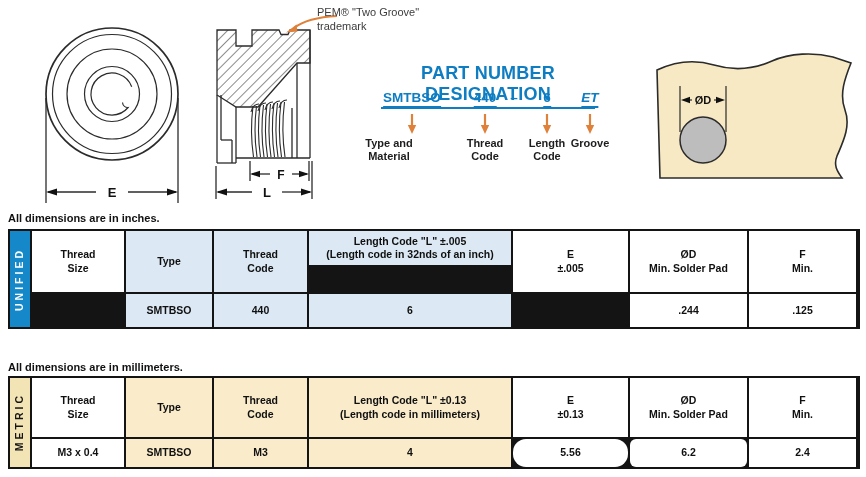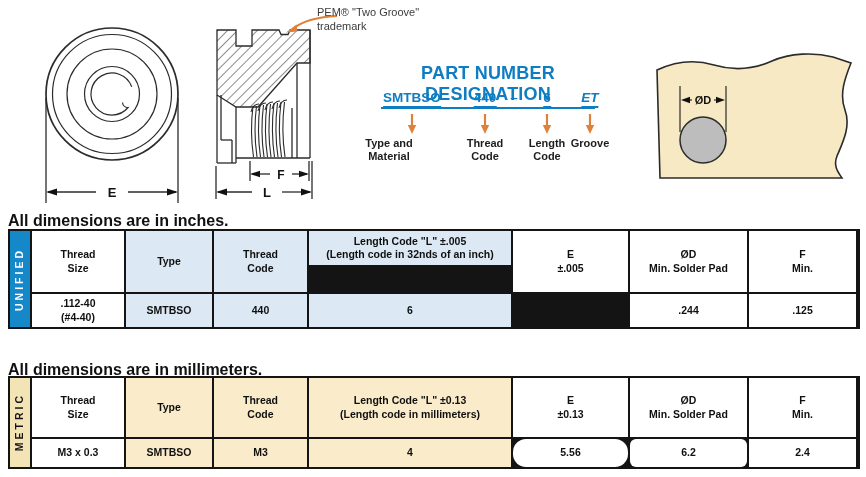--- a/index.html
+++ b/index.html
@@ -17,21 +17,21 @@
   .pn-title{display:inline-block;color:#0e7dc2;font-weight:bold;font-size:18px;
             letter-spacing:.2px;border-bottom:2px solid #0e7dc2;padding-bottom:2px;}
   .pn-seg{color:#0e7dc2;font-weight:bold;font-size:13.5px;top:90px;
           transform:translateX(-50%);}
   .pn-seg .u{display:inline-block;border-bottom:2px solid #0e7dc2;padding-bottom:1px;}
   .pn-dash{color:#0e7dc2;font-weight:bold;font-size:13.5px;top:90px;transform:translateX(-50%);}
   .pn-label{top:137px;transform:translateX(-50%);text-align:center;
             font-size:11px;font-weight:bold;color:#1d1d1d;line-height:1.2;}
 
   
-  .caption{font-weight:bold;font-size:16px;color:#111;}
+  .caption{font-weight:bold;font-size:11px;color:#111;}
 
   
   .tbl{display:grid;background:#141414;border:2px solid #141414;gap:2px;}
   .cell{display:flex;align-items:center;justify-content:center;text-align:center;
         font-weight:bold;font-size:10.5px;color:#101010;line-height:1.25;padding:1px 3px;}
   .bg-w{background:#ffffff;}
   .bg-b{background:#dce9f4;}
   .bg-t{background:#faeccb;}
   .sidebar{display:flex;align-items:center;justify-content:center;}
   .sidebar span{writing-mode:vertical-rl;transform:rotate(180deg);
@@ -214,22 +214,20 @@
     <div class="cell bg-b ml rs2">Thread
 Code</div>
     <div class="cell bg-b ml" style="grid-column:5;grid-row:1;">Length Code "L" ±.005
 (Length code in 32nds of an inch)</div>
     <div class="cell bg-b ml rs2" style="background:#fff;">E
 ±.005</div>
     <div class="cell bg-w ml rs2">ØD
 Min. Solder Pad</div>
     <div class="cell bg-w ml rs2">F
 Min.</div>
-    <div class="cell bg-w ml" style="grid-column:2;grid-row:3;">.112-40
-(#4-40)</div>
     <div class="cell bg-b" style="grid-column:3;grid-row:3;">SMTBSO</div>
     <div class="cell bg-b" style="grid-column:4;grid-row:3;">440</div>
     <div class="cell bg-b" style="grid-column:5;grid-row:3;">6</div>
     <div class="cell bg-w" style="grid-column:7;grid-row:3;">.244</div>
     <div class="cell bg-w" style="grid-column:8;grid-row:3;">.125</div>
   </div>
 
   <div class="abs caption" style="left:8px;top:361px;">All dimensions are in millimeters.</div>
 
   <div id="metric-table" class="abs tbl">
@@ -242,21 +240,21 @@
     <div class="cell bg-t ml" style="grid-column:4;grid-row:1;">Thread
 Code</div>
     <div class="cell bg-t ml" style="grid-column:5;grid-row:1;">Length Code "L" ±0.13
 (Length code in millimeters)</div>
     <div class="cell bg-w ml" style="grid-column:6;grid-row:1;">E
 ±0.13</div>
     <div class="cell bg-w ml" style="grid-column:7;grid-row:1;">ØD
 Min. Solder Pad</div>
     <div class="cell bg-w ml" style="grid-column:8;grid-row:1;">F
 Min.</div>
-    <div class="cell bg-w" style="grid-column:2;grid-row:2;">M3 x 0.3</div>
+    <div class="cell bg-w" style="grid-column:2;grid-row:2;">M3 x 0.4</div>
     <div class="cell bg-t" style="grid-column:3;grid-row:2;">SMTBSO</div>
     <div class="cell bg-t" style="grid-column:4;grid-row:2;">M3</div>
     <div class="cell bg-t" style="grid-column:5;grid-row:2;">4</div>
     <div class="cell bg-w" style="grid-column:6;grid-row:2;border-radius:13px;">5.56</div>
     <div class="cell bg-w" style="grid-column:7;grid-row:2;border-radius:6px;">6.2</div>
     <div class="cell bg-w" style="grid-column:8;grid-row:2;">2.4</div>
   </div>
 
 </div>
 

